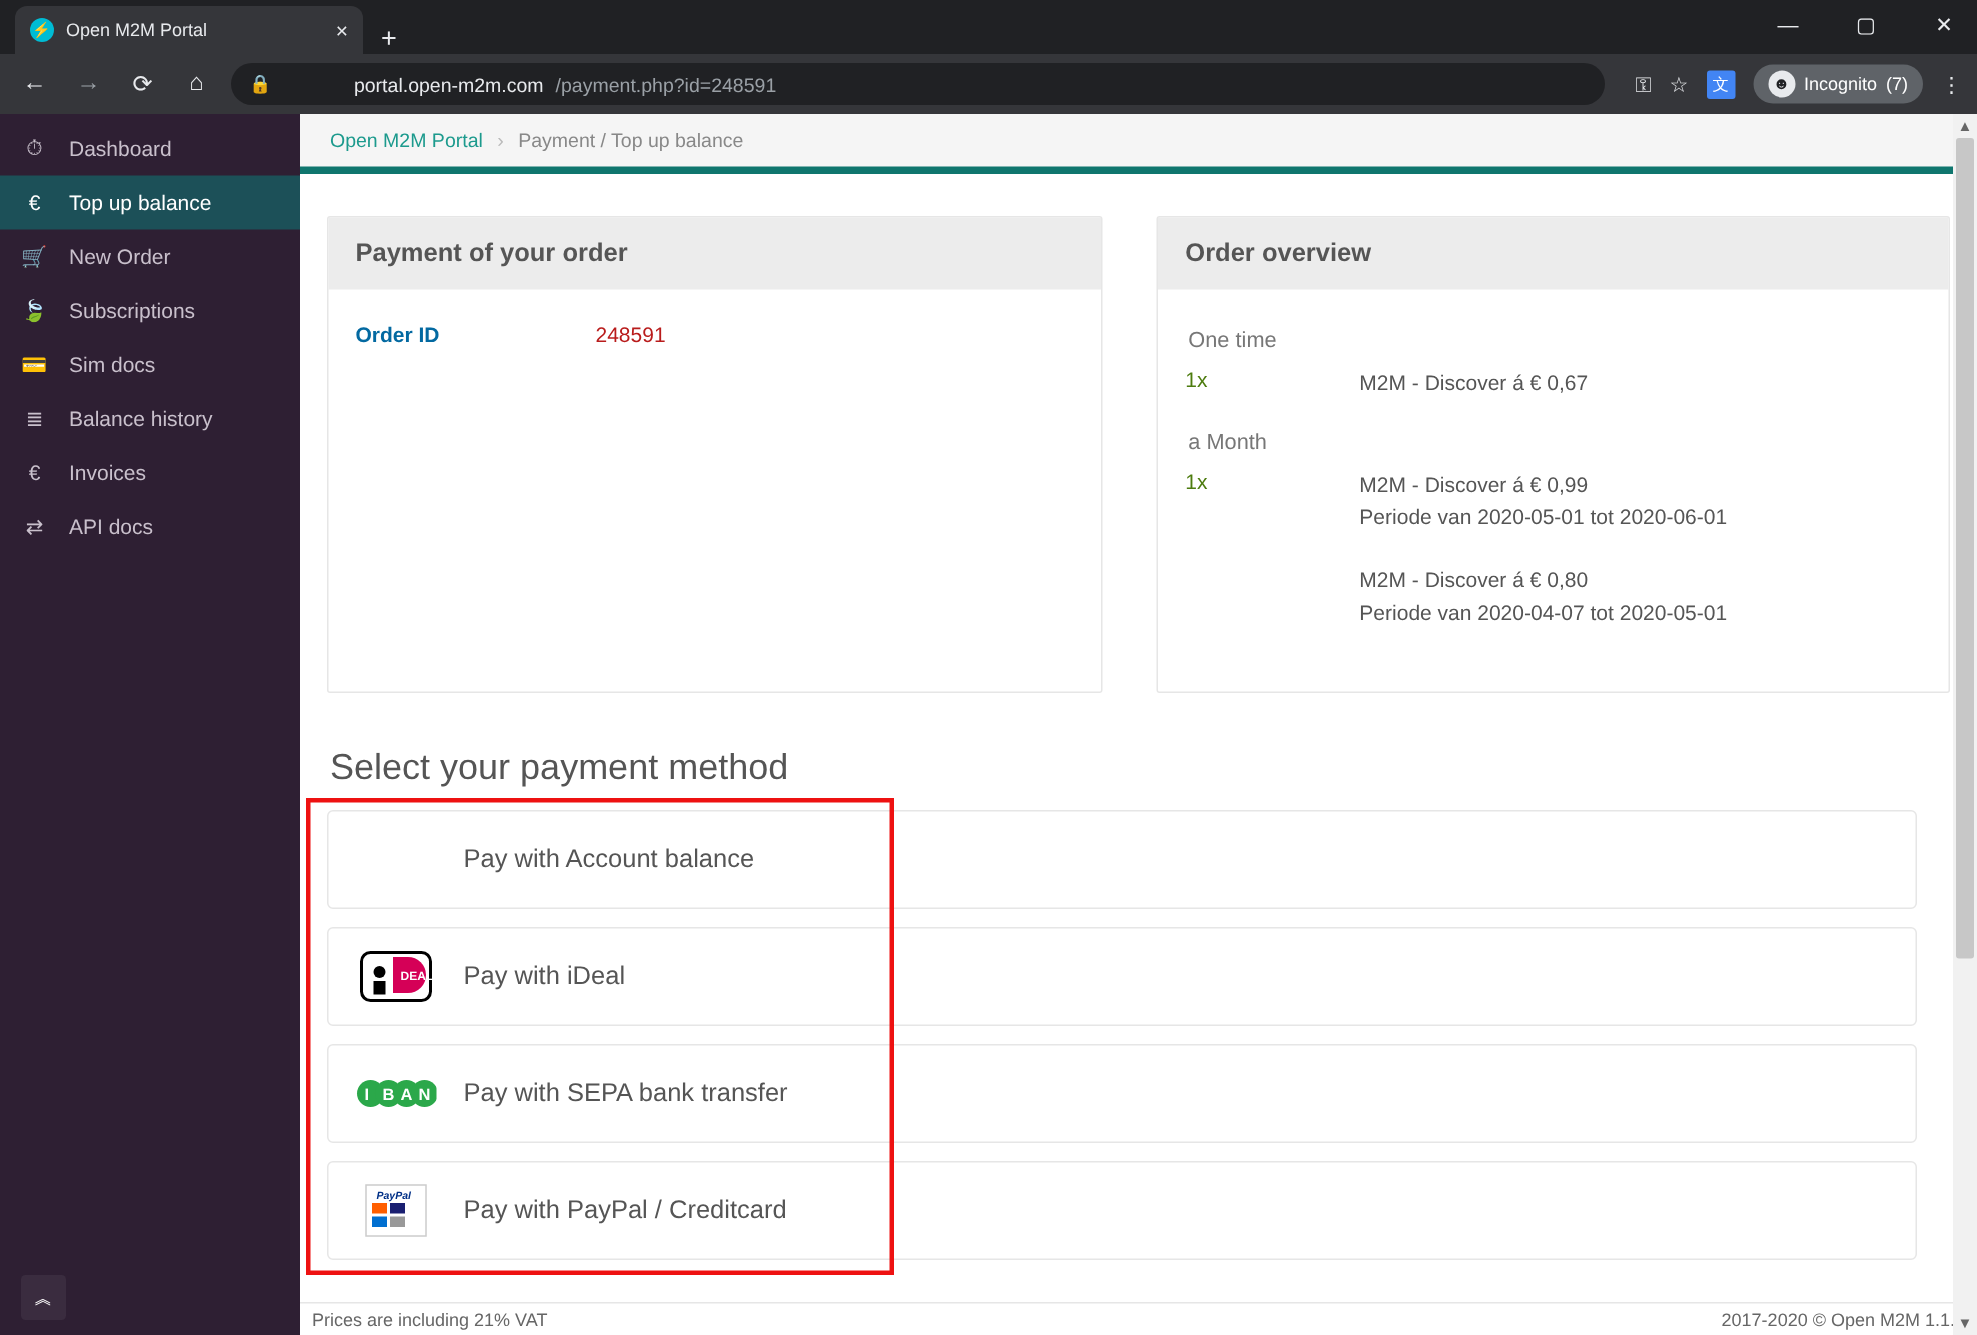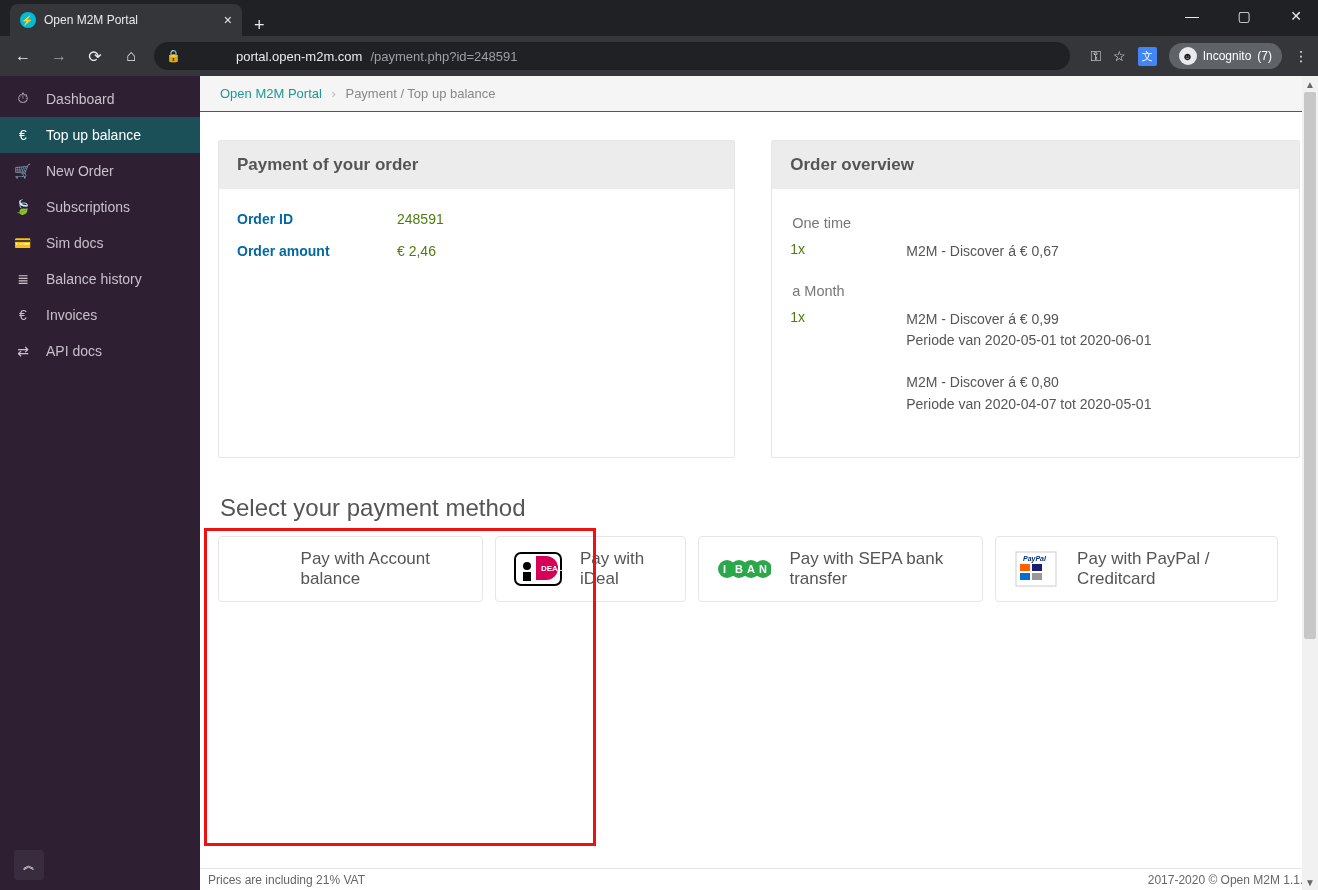--- a/index.html
+++ b/index.html
@@ -28,41 +28,41 @@
 
 
 .viewport { position:absolute; top:76px; left:0; right:0; bottom:0; background:#fff; display:flex; }
 .sidebar { width:200px; background:#2e1f33; color:#c9c0cc; display:flex; flex-direction:column; padding-top:4px; }
 .sidebar-item { display:flex; align-items:center; gap:14px; padding:10px 14px; font-size:14px; cursor:pointer; }
 .sidebar-item.active { background:#1c5058; color:#fff; }
 .sidebar-item .icon { width:18px; text-align:center; font-size:14px; color:inherit; }
 .sidebar .scroll-up { margin-top:auto; margin-bottom:10px; width:30px; height:30px; margin-left:14px; background:rgba(255,255,255,.06); display:flex; align-items:center; justify-content:center; border-radius:3px; cursor:pointer; color:#fff; font-size:12px; }
 
 .content { flex:1; background:#f5f5f5; overflow:auto; position:relative; }
-.breadcrumb-bar { background:#f5f5f5; border-bottom:1px solid #0f766e; padding:10px 20px; font-size:13px; color:#888; }
+.breadcrumb-bar { background:#f5f5f5; border-bottom:5px solid #0f766e; padding:10px 20px; font-size:13px; color:#888; }
 .breadcrumb-bar a { color:#1c9a8d; text-decoration:none; }
 .breadcrumb-bar .sep { margin:0 6px; color:#bbb; }
 
 .main { background:#fff; padding:28px 18px 40px 18px; min-height:100%; }
 .panels { display:flex; gap:36px; margin-bottom:36px; }
 .panel { border:1px solid #e6e6e6; border-radius:2px; background:#fff; }
 .panel-left { width:583px; }
 .panel-right { width:596px; }
 .panel-head { background:#ececec; padding:14px 18px; font-size:17px; font-weight:600; color:#555; }
 .panel-body { padding:22px 18px; font-size:14px; color:#555; }
 .row { display:flex; margin-bottom:16px; }
 .row .lbl { width:160px; font-weight:600; color:#0369a1; }
-.row .val { color:#4d7c0f;text-align:right; }
+.row .val { color:#b91c1c;text-align:right; }
 .ov-section-head { font-size:14.5px; color:#777; margin:4px 0 10px 2px; }
 .ov-row { display:flex; align-items:flex-start; margin-bottom:20px; }
 .ov-qty { width:116px; font-weight:400; color:#4d7c0f; }
 .ov-desc { font-size:14px; color:#555; line-height:1.55; }
 
 .select-head { font-size:24px; color:#555; font-weight:300; margin:12px 0 14px 2px; }
-.method-list { display:flex; flex-direction:row; gap:12px; width:1060px; }
+.method-list { display:flex; flex-direction:column; gap:12px; width:1060px; }
 .method { border:1px solid #e6e6e6; border-radius:4px; background:#fff; height:66px; display:flex; align-items:center; padding:0 18px; gap:18px; font-size:17px; color:#555; cursor:pointer; }
 .method .icon-slot { width:54px; display:flex; justify-content:center; }
 
 
 .ico-ideal svg, .ico-iban svg, .ico-paypal svg { display:block; }
 
 .footer-bar { position:absolute; bottom:0; left:0; right:0; height:22px; background:#fff; border-top:1px solid #e6e6e6; display:flex; align-items:center; justify-content:space-between; padding:0 8px; font-size:12px; color:#666; }
 
 .vscroll { position:absolute; top:76px; right:0; bottom:0; width:16px; background:#fff; }
 .vscroll .arrow { height:16px; display:flex; align-items:center; justify-content:center; color:#666; font-size:10px; background:#f1f1f1; }
@@ -158,24 +158,20 @@
 
     <div class="main">
       <div class="panels">
 
         <div class="panel panel-left">
           <div class="panel-head">Payment of your order</div>
           <div class="panel-body">
             <div class="row">
               <div class="lbl">Order ID</div>
               <div class="val">248591</div>
-            </div>
-            <div class="row">
-              <div class="lbl">Order amount</div>
-              <div class="val">€ 2,46</div>
             </div>
           </div>
         </div>
 
         <div class="panel panel-right">
           <div class="panel-head">Order overview</div>
           <div class="panel-body">
             <div class="ov-section-head">One time</div>
             <div class="ov-row">
               <div class="ov-qty">1x</div>

